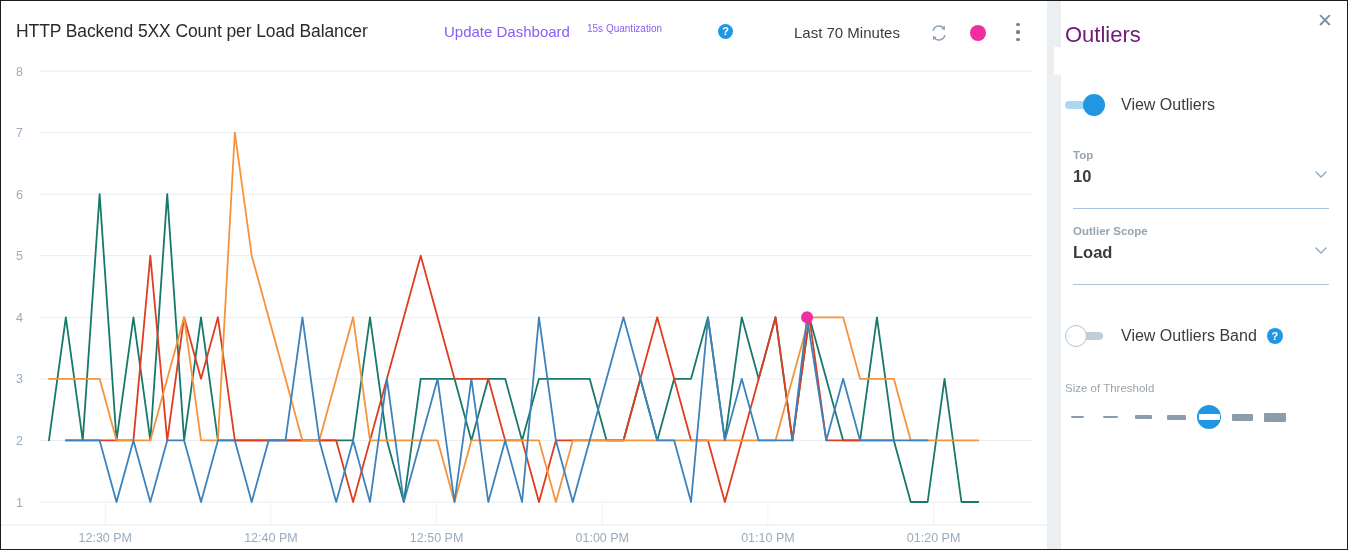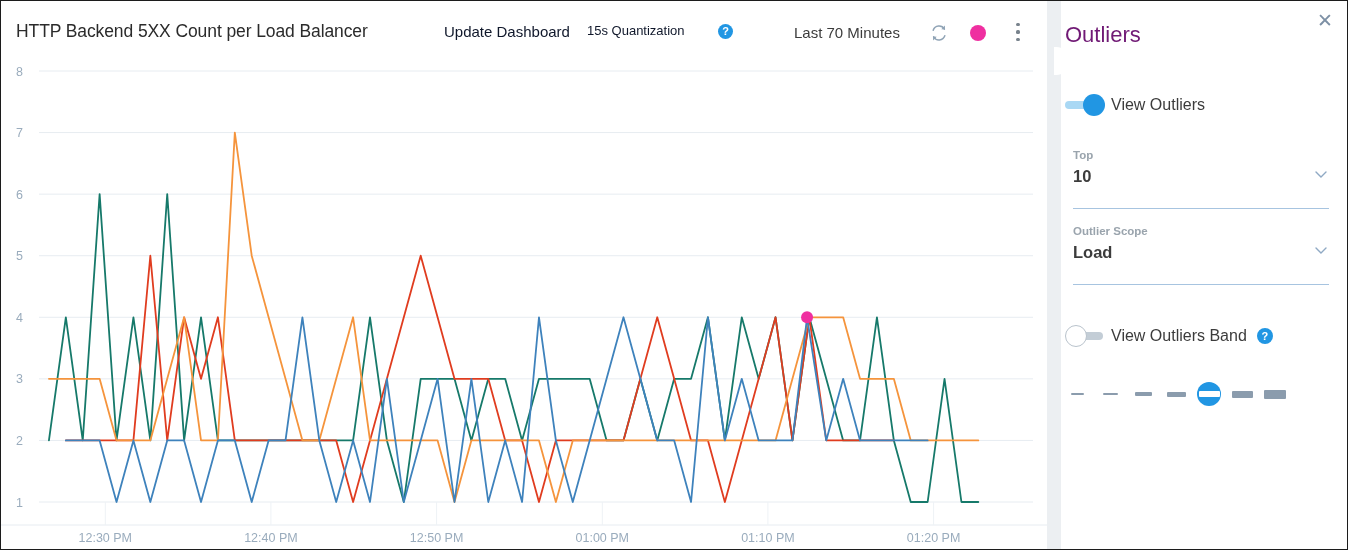--- a/index.html
+++ b/index.html
@@ -48,30 +48,30 @@
     font-size: 17.5px;
     color: #2b2b2b;
     letter-spacing: -0.1px;
     white-space: nowrap;
   }
   .update-dashboard {
     position: absolute;
     left: 443px;
     top: 22px;
     font-size: 15px;
-    color: #0f172a;
+    color: #8b5cf6;
     cursor: pointer;
     white-space: nowrap;
   }
   .quantization {
     position: absolute;
     left: 586px;
     top: 22px;
-    font-size: 13px;
-    color: #0f172a;
+    font-size: 10px;
+    color: #8b5cf6;
     white-space: nowrap;
   }
   .help-icon {
     position: absolute;
     left: 717px;
     top: 23px;
     width: 15px;
     height: 15px;
     border-radius: 50%;
     background: #2196e3;
@@ -223,21 +223,21 @@
     height: 22px;
     border-radius: 50%;
     box-sizing: border-box;
   }
   .switch.on .track { background: #a9d8f4; }
   .switch.on .knob { left: 18px; background: #2196e3; border: none; }
   .switch.off .track { background: #c3cdd6; left: 12px; width: 26px; }
   .switch.off .knob { left: 0; background: #ffffff; border: 1.6px solid #b9c3cc; }
 
   .toggle-label {
-    margin-left: 4px;
+    margin-left: 14px;
     font-size: 16px;
     color: #3c3c3c;
     white-space: nowrap;
   }
   .band-help {
     margin-left: 10px;
     width: 16px;
     height: 16px;
     border-radius: 50%;
     background: #2196e3;
@@ -424,20 +424,21 @@
     <div class="toggle-row view-band">
       <div class="switch off">
         <div class="track"></div>
         <div class="knob"></div>
       </div>
       <div class="toggle-label">View Outliers Band</div>
       <div class="band-help">?</div>
     </div>
 
     <div class="threshold-block">
+      <div class="threshold-label">Size of Threshold</div>
       <div class="threshold-sizes" id="threshold-sizes">
           <div class="th-opt">
             <div class="bar" style="width: 13px; height: 1.5px;"></div>
           </div>
           <div class="th-opt">
             <div class="bar" style="width: 15px; height: 2.5px;"></div>
           </div>
           <div class="th-opt">
             <div class="bar" style="width: 17px; height: 3.5px;"></div>
           </div>

